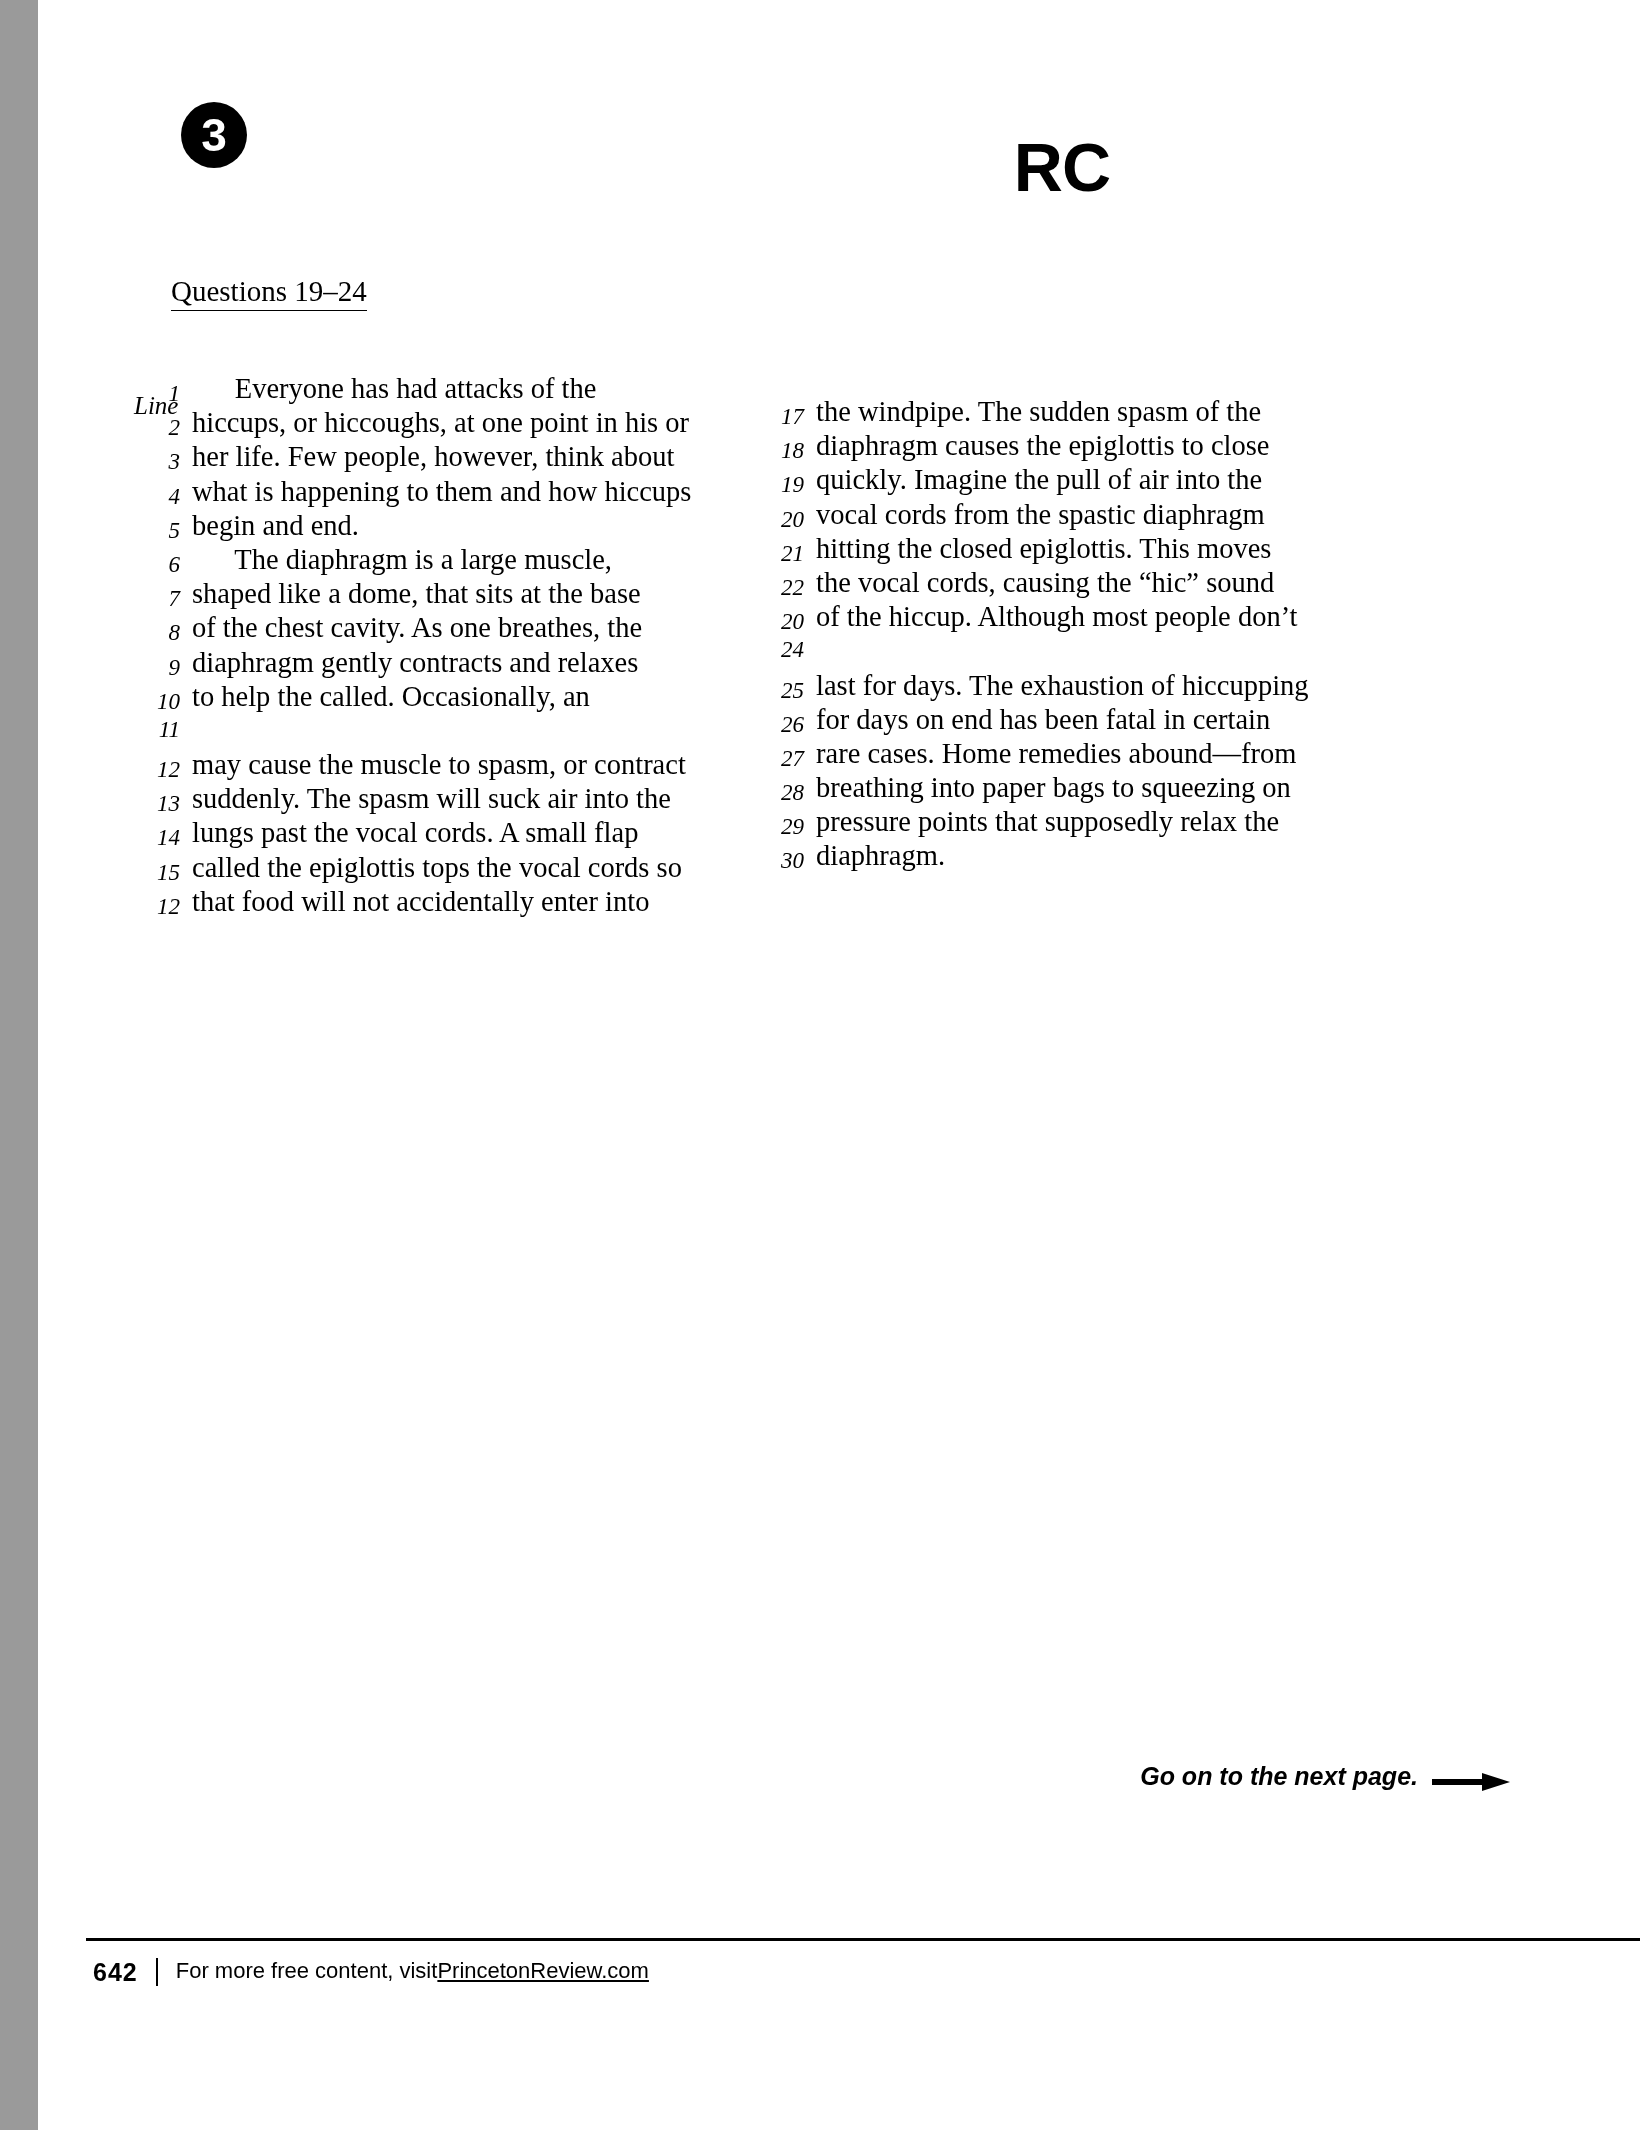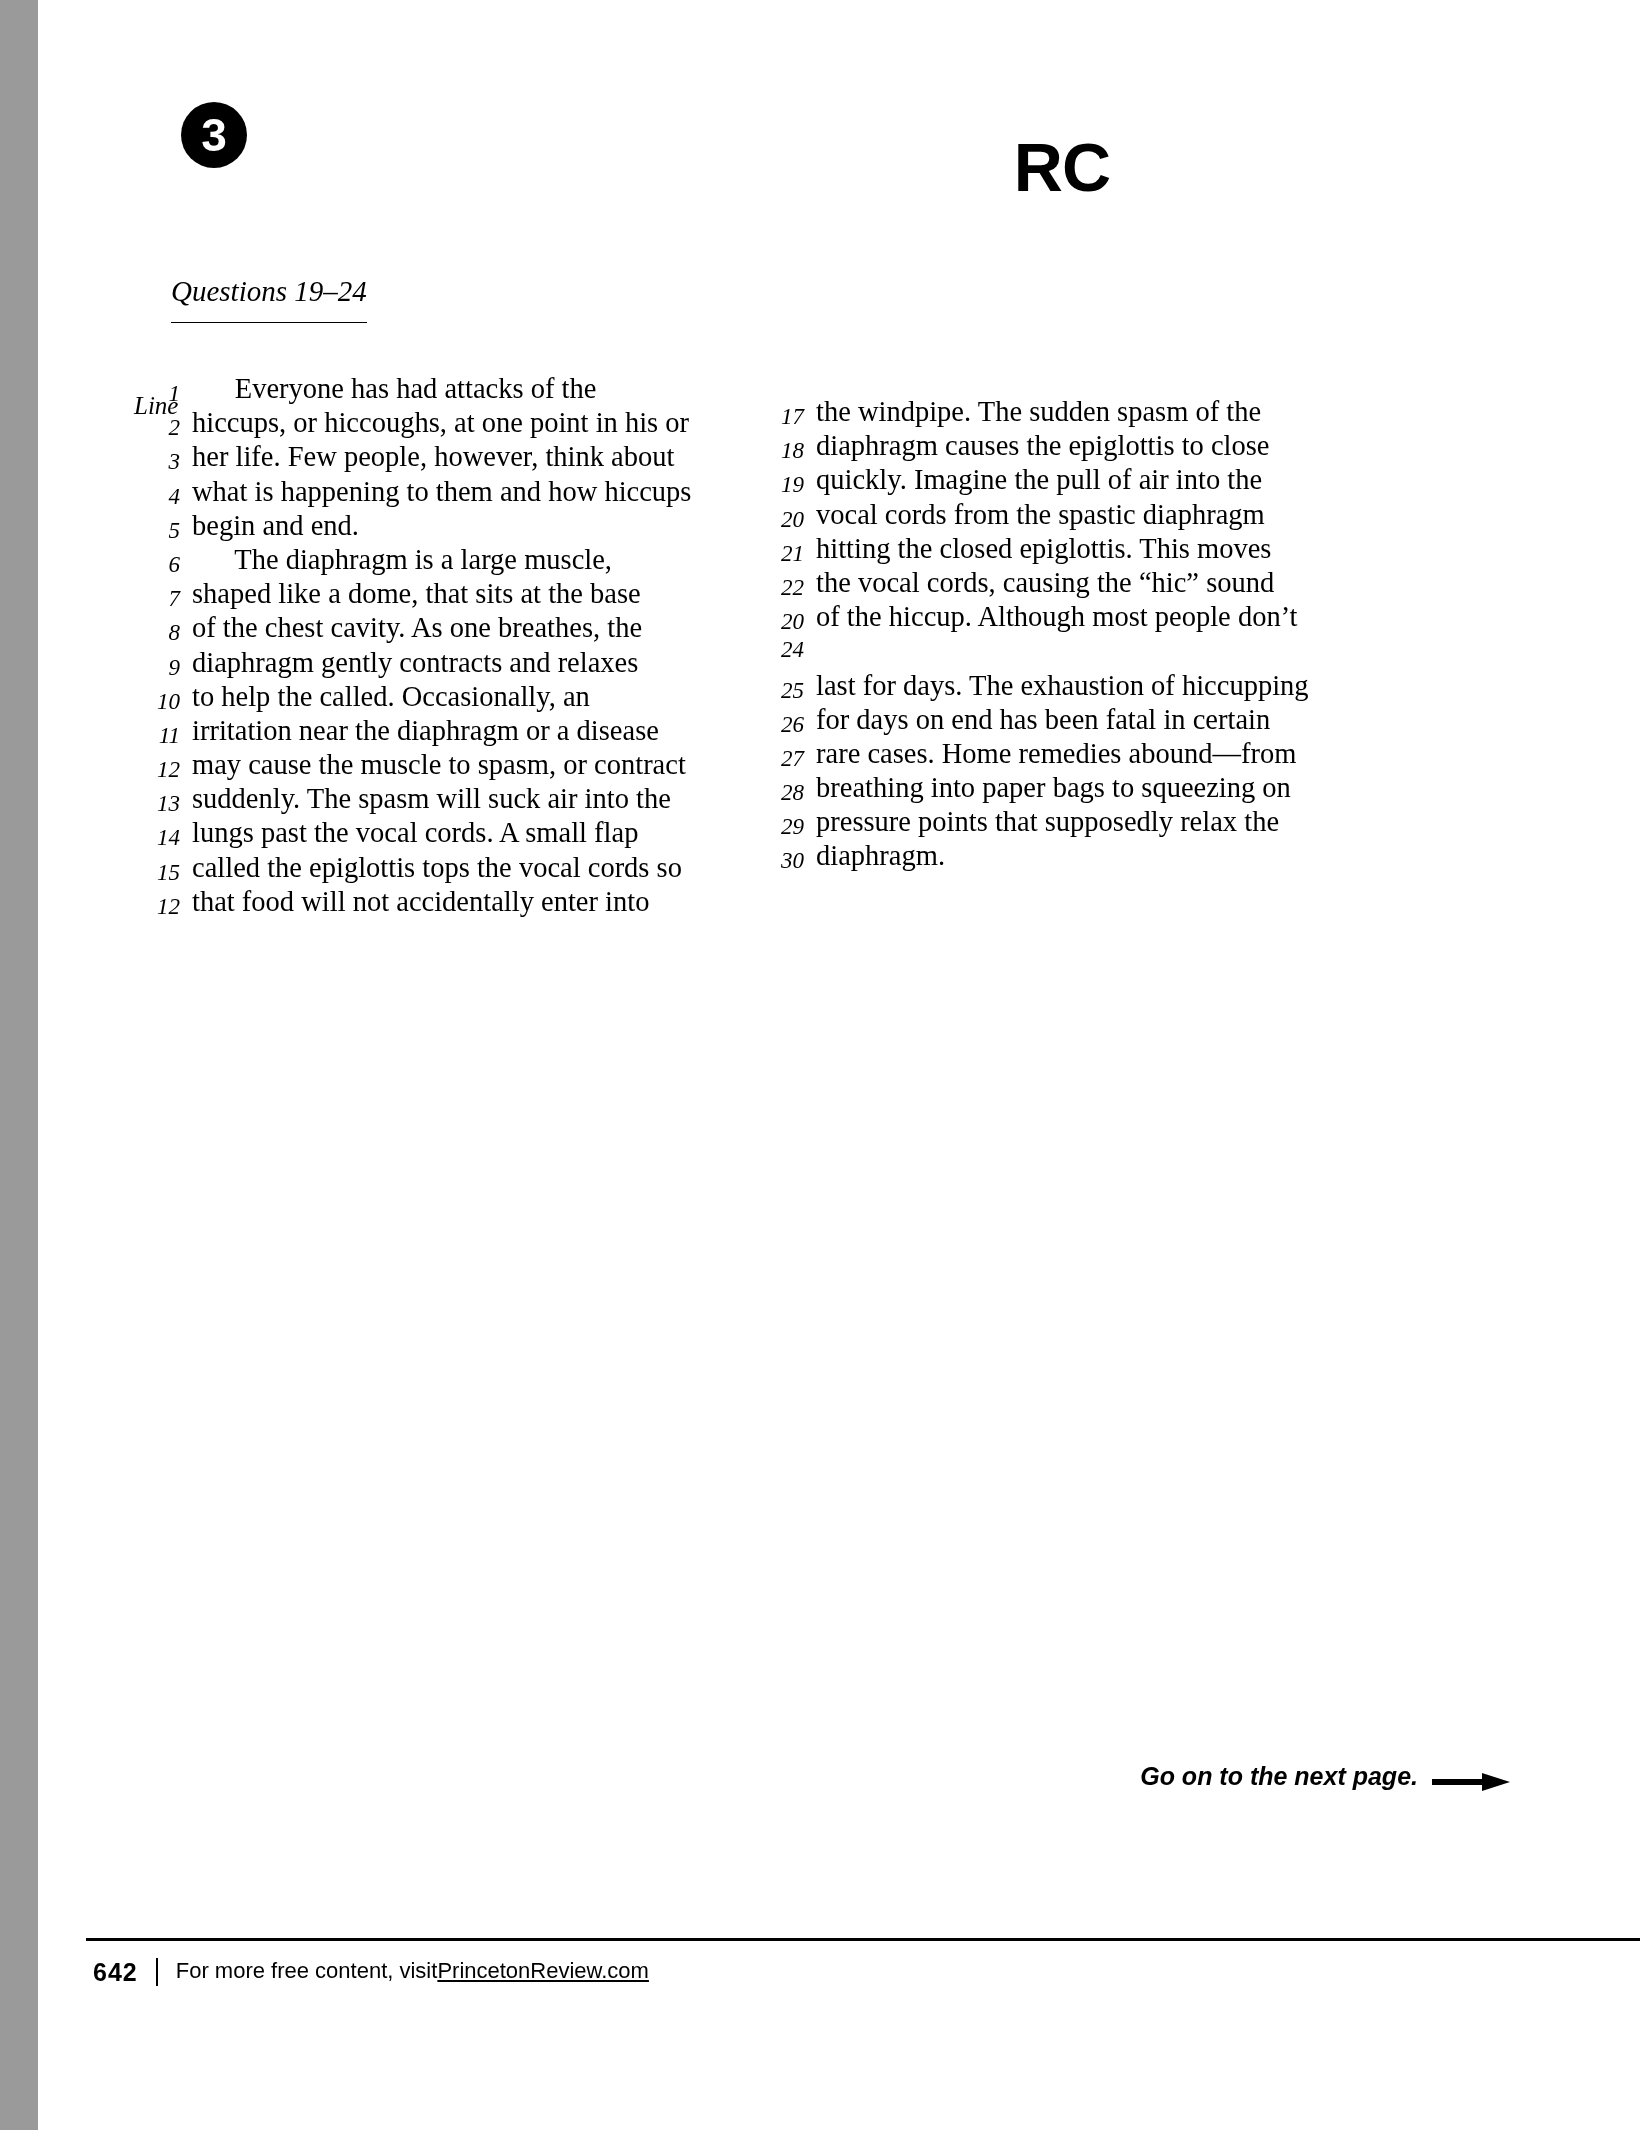--- a/index.html
+++ b/index.html
@@ -63,23 +63,22 @@
   }
 
   
   .questions-heading {
     position: absolute;
     left: 133px;
     top: 276px;
     font-size: 29px;
     color: #000000;
     border-bottom: 1.5px solid #000000;
-    padding-bottom: 14px;
+    padding-bottom: 2px;
     line-height: 1.1;
-    font-style: italic;
   }
 
   
   .line-label {
     position: absolute;
     left: 96px;
     top: 348px;
     font-style: italic;
     font-size: 25px;
     color: #000000;
@@ -237,21 +236,20 @@
         <div class="prow">
             <span class="pnum">9</span>
             <span class="ptext">diaphragm gently contracts and relaxes</span>
           </div>
         <div class="prow">
             <span class="pnum">10</span>
             <span class="ptext">to help the called. Occasionally, an</span>
           </div>
         <div class="prow">
             <span class="pnum">11</span>
-            <span class="ptext">irritation near the diaphragm or a disease</span>
           </div>
         <div class="prow">
             <span class="pnum">12</span>
             <span class="ptext">may cause the muscle to spasm, or contract</span>
           </div>
         <div class="prow">
             <span class="pnum">13</span>
             <span class="ptext">suddenly. The spasm will suck air into the</span>
           </div>
         <div class="prow">

